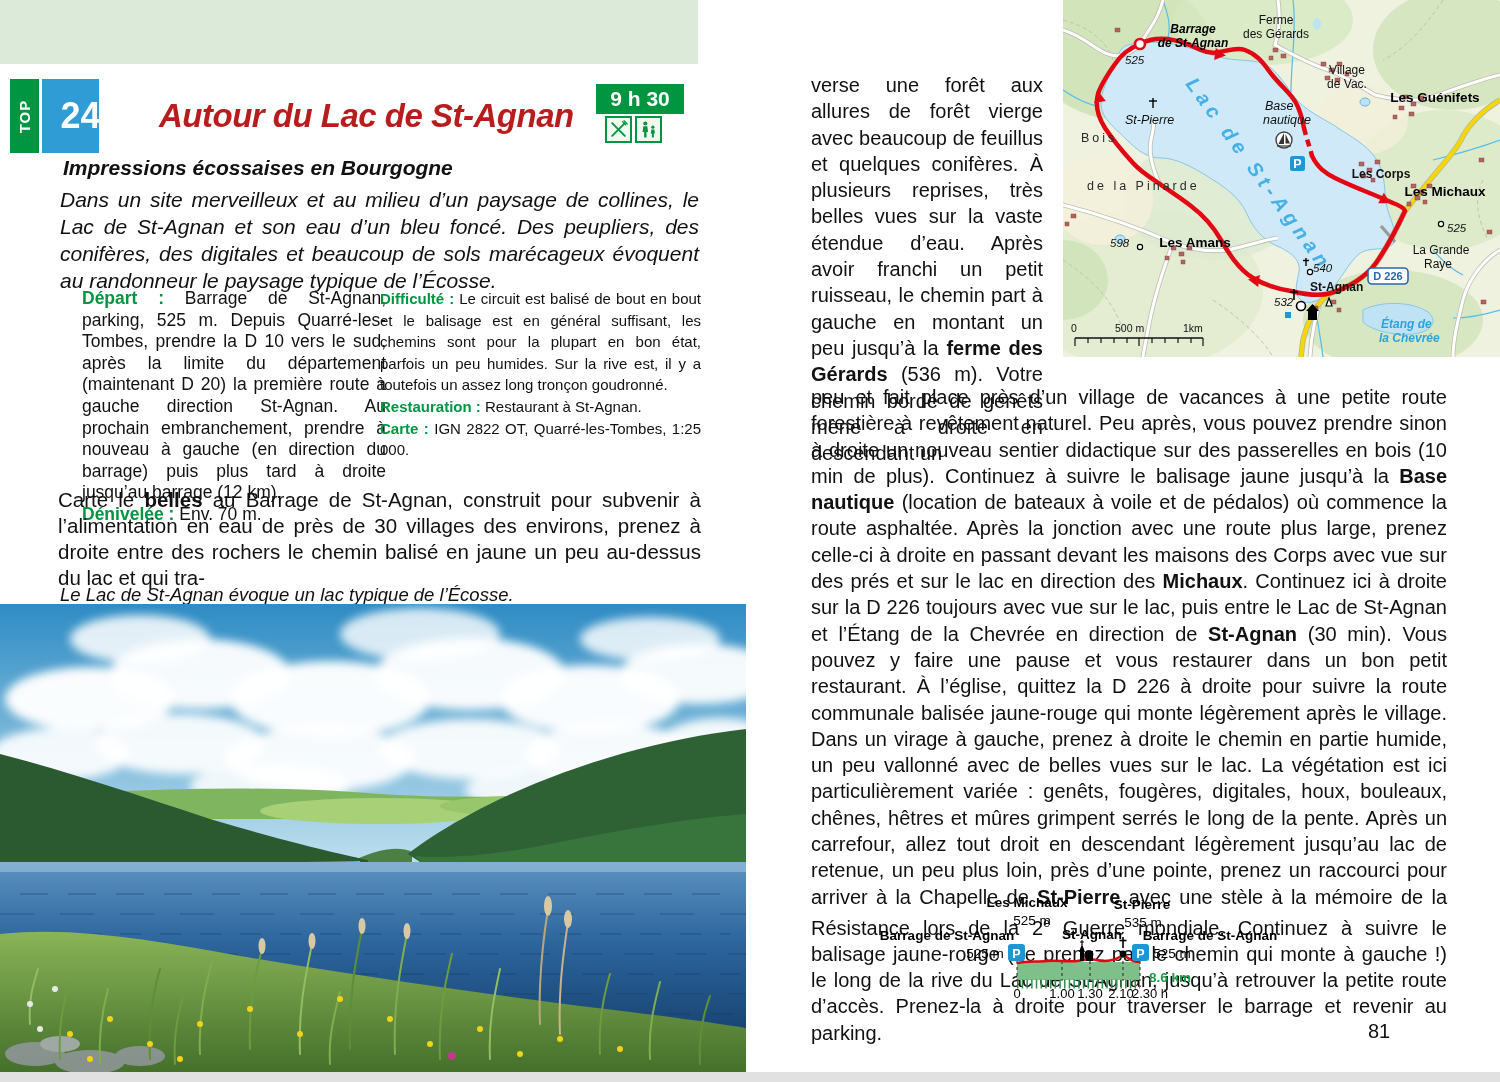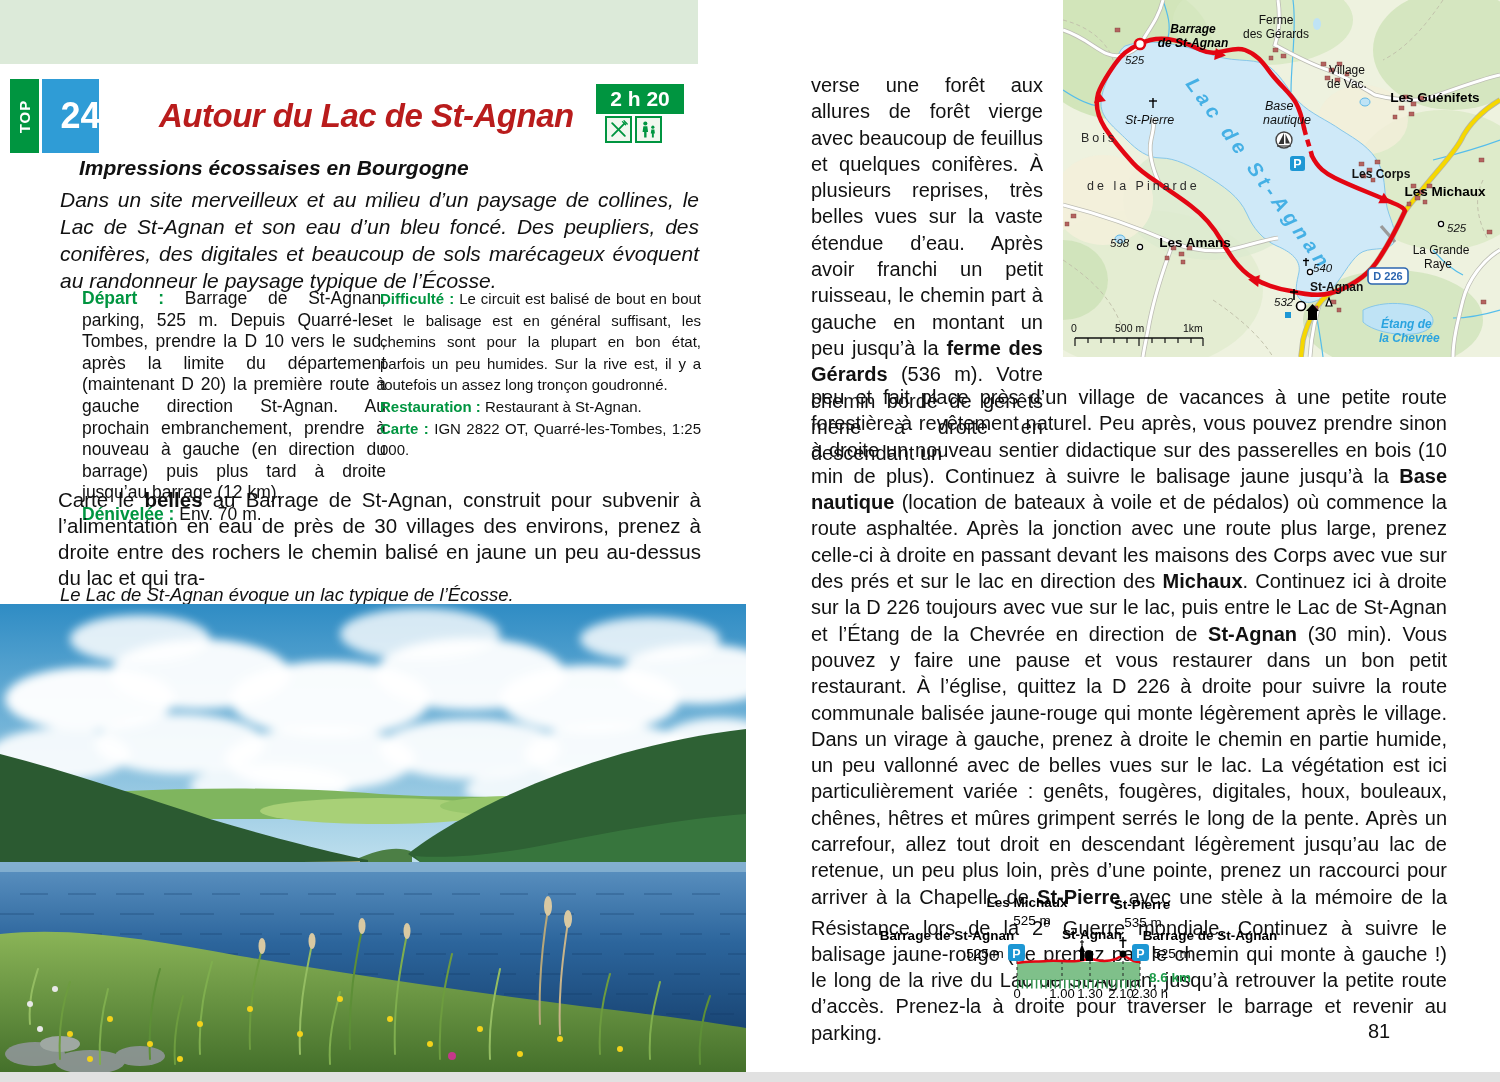--- a/index.html
+++ b/index.html
@@ -13,21 +13,21 @@
   .topword{transform:rotate(-90deg);color:#fff;font-weight:700;font-size:15px;letter-spacing:1px;}
   .numbox{left:42px;top:79px;width:57px;height:74px;background:#2f9cd6;color:#fff;font-weight:700;
           font-size:36px;display:flex;align-items:center;justify-content:center;padding-left:20px;}
   .title{left:116px;top:84px;height:64px;display:flex;align-items:center;
          font-size:33px;font-weight:700;font-style:italic;color:#b91c1c;letter-spacing:-0.5px;margin-left:43px;}
   .duration{left:596px;top:84px;width:88px;height:30px;background:#009540;color:#fff;font-weight:700;
             font-size:21px;display:flex;align-items:center;justify-content:center;}
   .iconrow{left:605px;top:116px;display:flex;gap:3px;}
   .icbox{width:27px;height:27px;background:#f2f7ef;border:2px solid #009540;display:flex;align-items:center;justify-content:center;}
   
-  .subtitle{left:63px;top:156px;font-size:21px;font-weight:700;font-style:italic;margin-left:16px;}
+  .subtitle{left:63px;top:156px;font-size:21px;font-weight:700;font-style:italic;}
   .lead{left:60px;top:186px;width:639px;font-size:21px;font-style:italic;line-height:27px;text-align:justify;}
   .infocolL{left:58px;top:288px;width:304px;font-size:17.5px;line-height:21.6px;text-align:justify;margin-left:24px;}
   .infocolR{left:380px;top:288px;width:321px;font-size:15px;line-height:21.6px;text-align:justify;}
   .infocolL p,.infocolR p{margin:0;}
   .glabel{color:#009540;font-weight:700;}
   .para1{left:58px;top:487px;width:643px;font-size:20.5px;line-height:26px;text-align:justify;}
   .caption{left:60px;top:584px;font-size:18.5px;font-style:italic;}
   
   .colnarrow{left:811px;top:72px;width:232px;font-size:20px;line-height:26.3px;text-align:justify;}
   .colwide{left:811px;top:384px;width:636px;font-size:20px;line-height:26.3px;text-align:justify;}
@@ -55,21 +55,21 @@
 <body>
 
 <div class="abs hstrip"></div>
 <div class="abs toptab">
   <span class="topword">TOP</span>
 </div>
 <div class="abs numbox">
   <span>24</span>
 </div>
 <div class="abs title">Autour du Lac de St-Agnan</div>
-<div class="abs duration">2 h 20</div>
+<div class="abs duration">9 h 30</div>
 <div class="abs iconrow">
   <div class="icbox">
     <svg width="19" height="19" viewBox="0 0 24 24">
       <g stroke="#009540" stroke-width="2.4" stroke-linecap="round" fill="none">
         <path d="M4 20 L20 4"></path>
           <path d="M4 4 L20 20"></path>
         <path d="M17 2 L21 6" stroke-width="1.6"></path>
           <path d="M19 1 L23 5" stroke-width="1.6"></path>
       </g>
     </svg>

